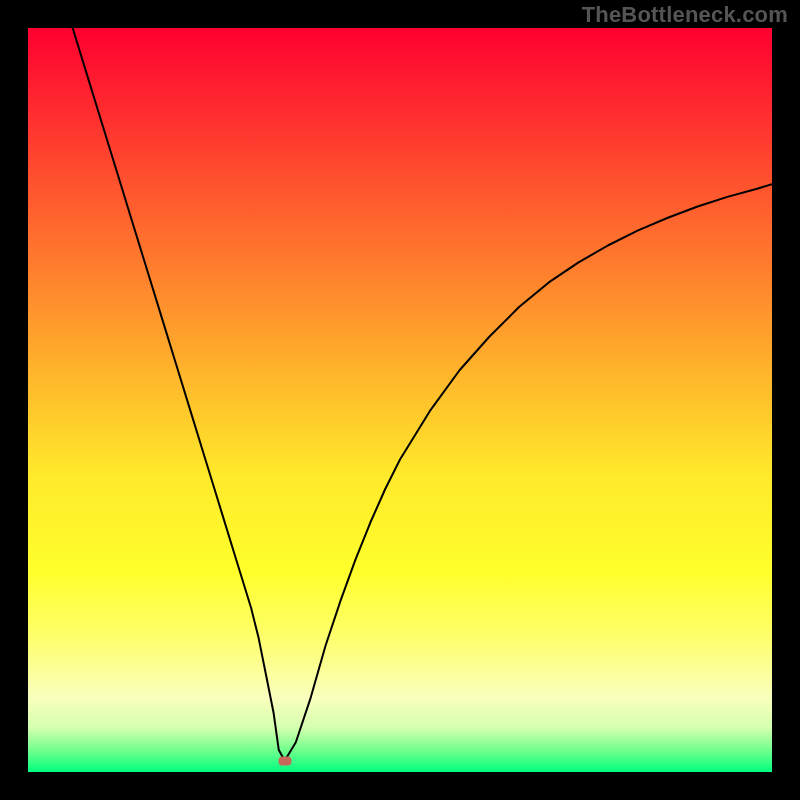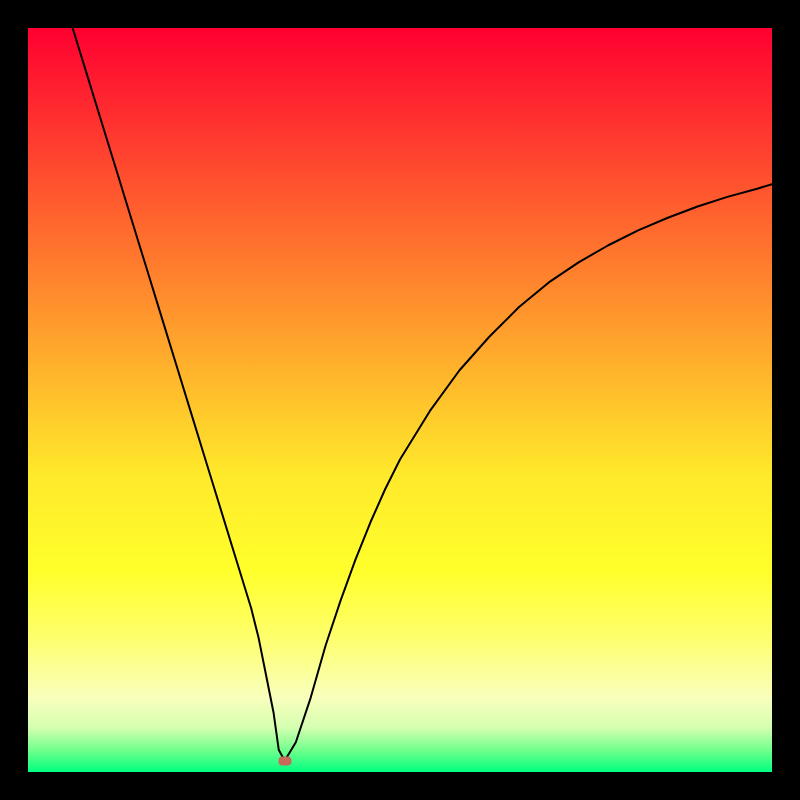--- a/index.html
+++ b/index.html
@@ -60,19 +60,20 @@
     height: 9px;
     border-radius: 4px;
     background: #c76a5a;
     transform: translate(-50%, -50%);
   }
 </style>
 </head>
 <body>
 
 <div class="frame">
+  <div class="watermark">TheBottleneck.com</div>
   <div class="plot-area">
     <svg class="curve-svg" viewBox="0 0 744 744" preserveAspectRatio="none">
       <path id="curve-path" fill="none" stroke="#000000" stroke-width="2" stroke-linejoin="round" stroke-linecap="round" d="M44.64 0.00 L59.52 48.36 L74.40 96.72 L89.28 145.08 L104.16 193.44 L119.04 241.80 L133.92 290.16 L148.80 338.52 L163.68 386.88 L178.56 435.24 L193.44 483.60 L208.32 531.96 L223.20 580.32 L230.64 610.08 L238.08 647.28 L245.52 684.48 L250.73 721.68 L256.68 732.84 L267.84 714.24 L282.72 669.60 L297.60 617.52 L312.48 572.88 L327.36 531.96 L342.24 494.76 L357.12 461.28 L372.00 431.52 L401.76 383.16 L431.52 342.24 L461.28 308.76 L491.04 279.00 L520.80 254.45 L550.56 234.36 L580.32 217.25 L610.08 202.37 L639.84 189.72 L669.60 178.56 L699.36 168.89 L729.12 160.70 L744.00 156.24"></path>
     </svg>
     <div id="min-marker" class="min-marker" style="left: 256.68px; top: 732.84px; background: rgb(199, 106, 90);"></div>
   </div>
 </div>
 
 </body></html>

